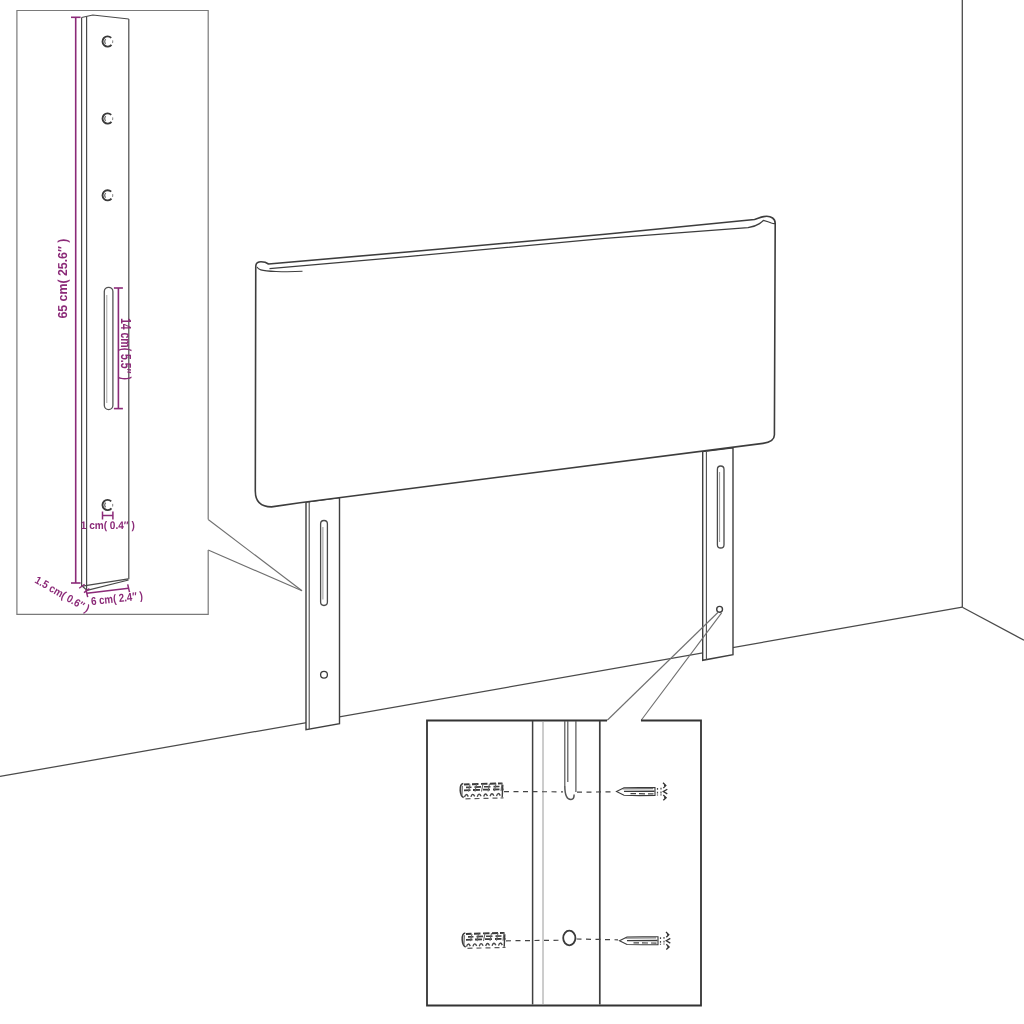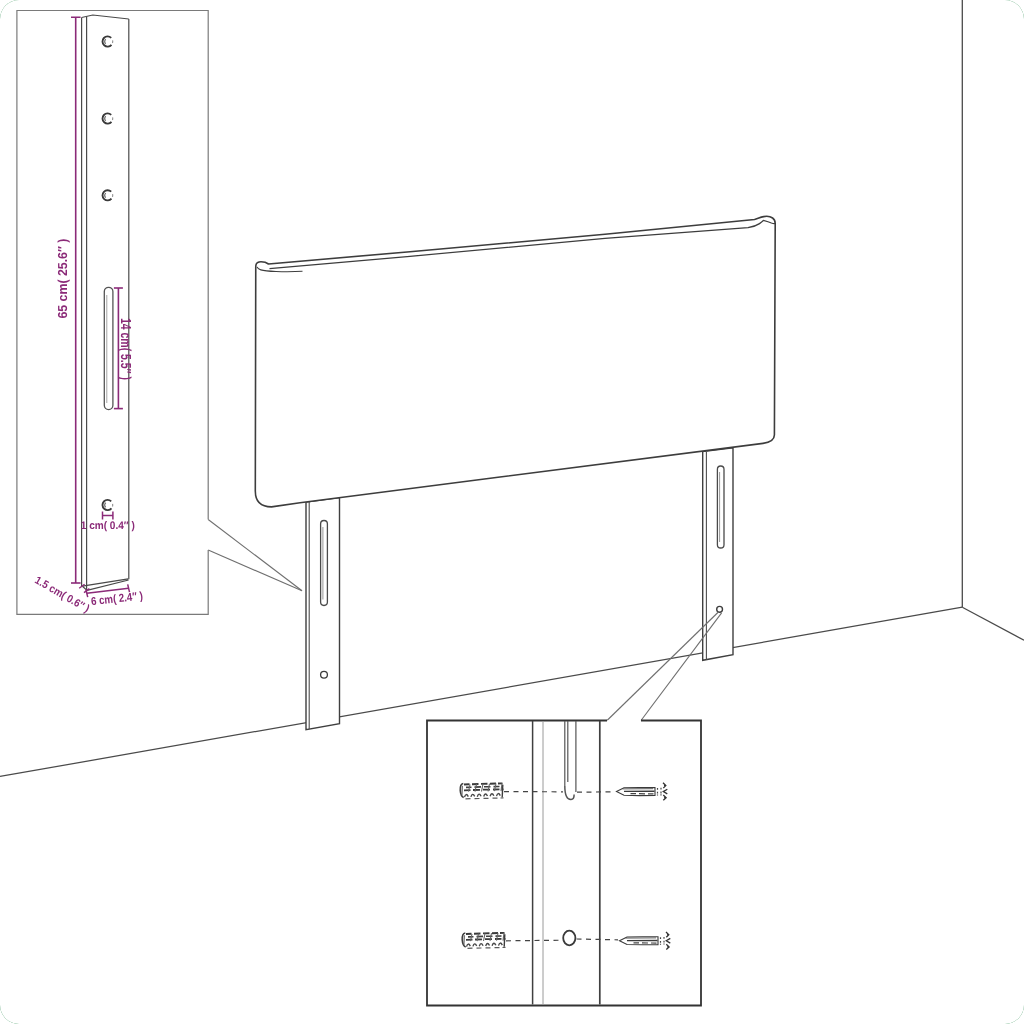--- a/index.html
+++ b/index.html
@@ -1,16 +1,16 @@
 <!DOCTYPE html>
 <html><head>
 <meta charset="utf-8">
 <style>
   html,body{margin:0;padding:0;background:#ffffff;}
-  .page{width:1024px;height:1024px;position:relative;overflow:hidden;background:#15803d;border-radius:19px;}
+  .page{width:1024px;height:1024px;position:relative;overflow:hidden;background:#15803d;}
   text{font-family:"Liberation Sans",sans-serif;font-weight:bold;fill:#8b2a78;-webkit-font-smoothing:antialiased;text-rendering:geometricPrecision;}
 </style>
 </head>
 <body>
 <div class="page">
 <svg width="1024" height="1024" viewBox="0 0 1024 1024">
   <rect x="0" y="0" width="1024" height="1024" fill="#ffffff"></rect>
 
   <line x1="962.3" y1="0" x2="962.3" y2="607.2" stroke="#4a4a4a" stroke-width="1.3"></line>
 

